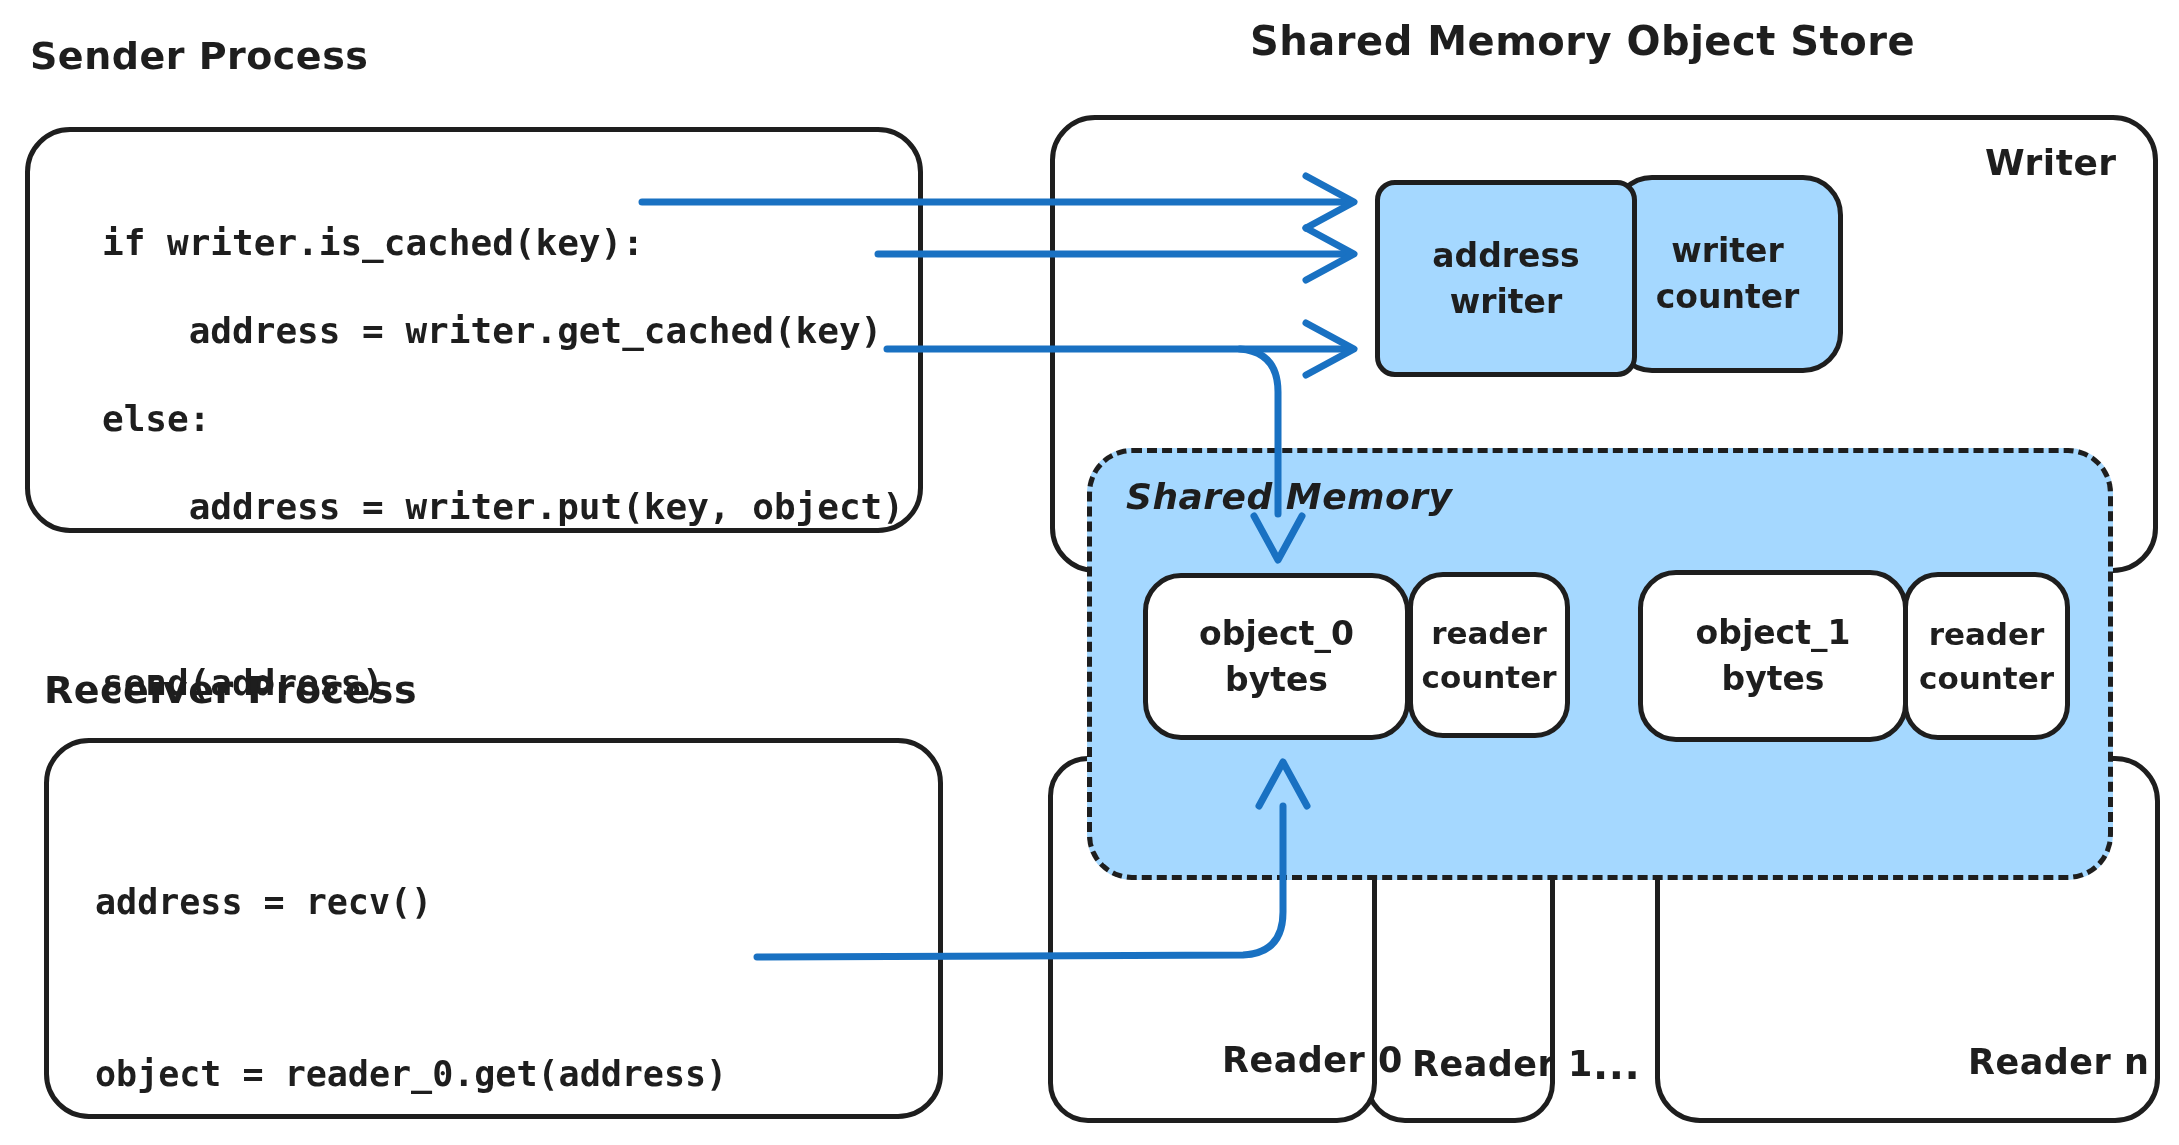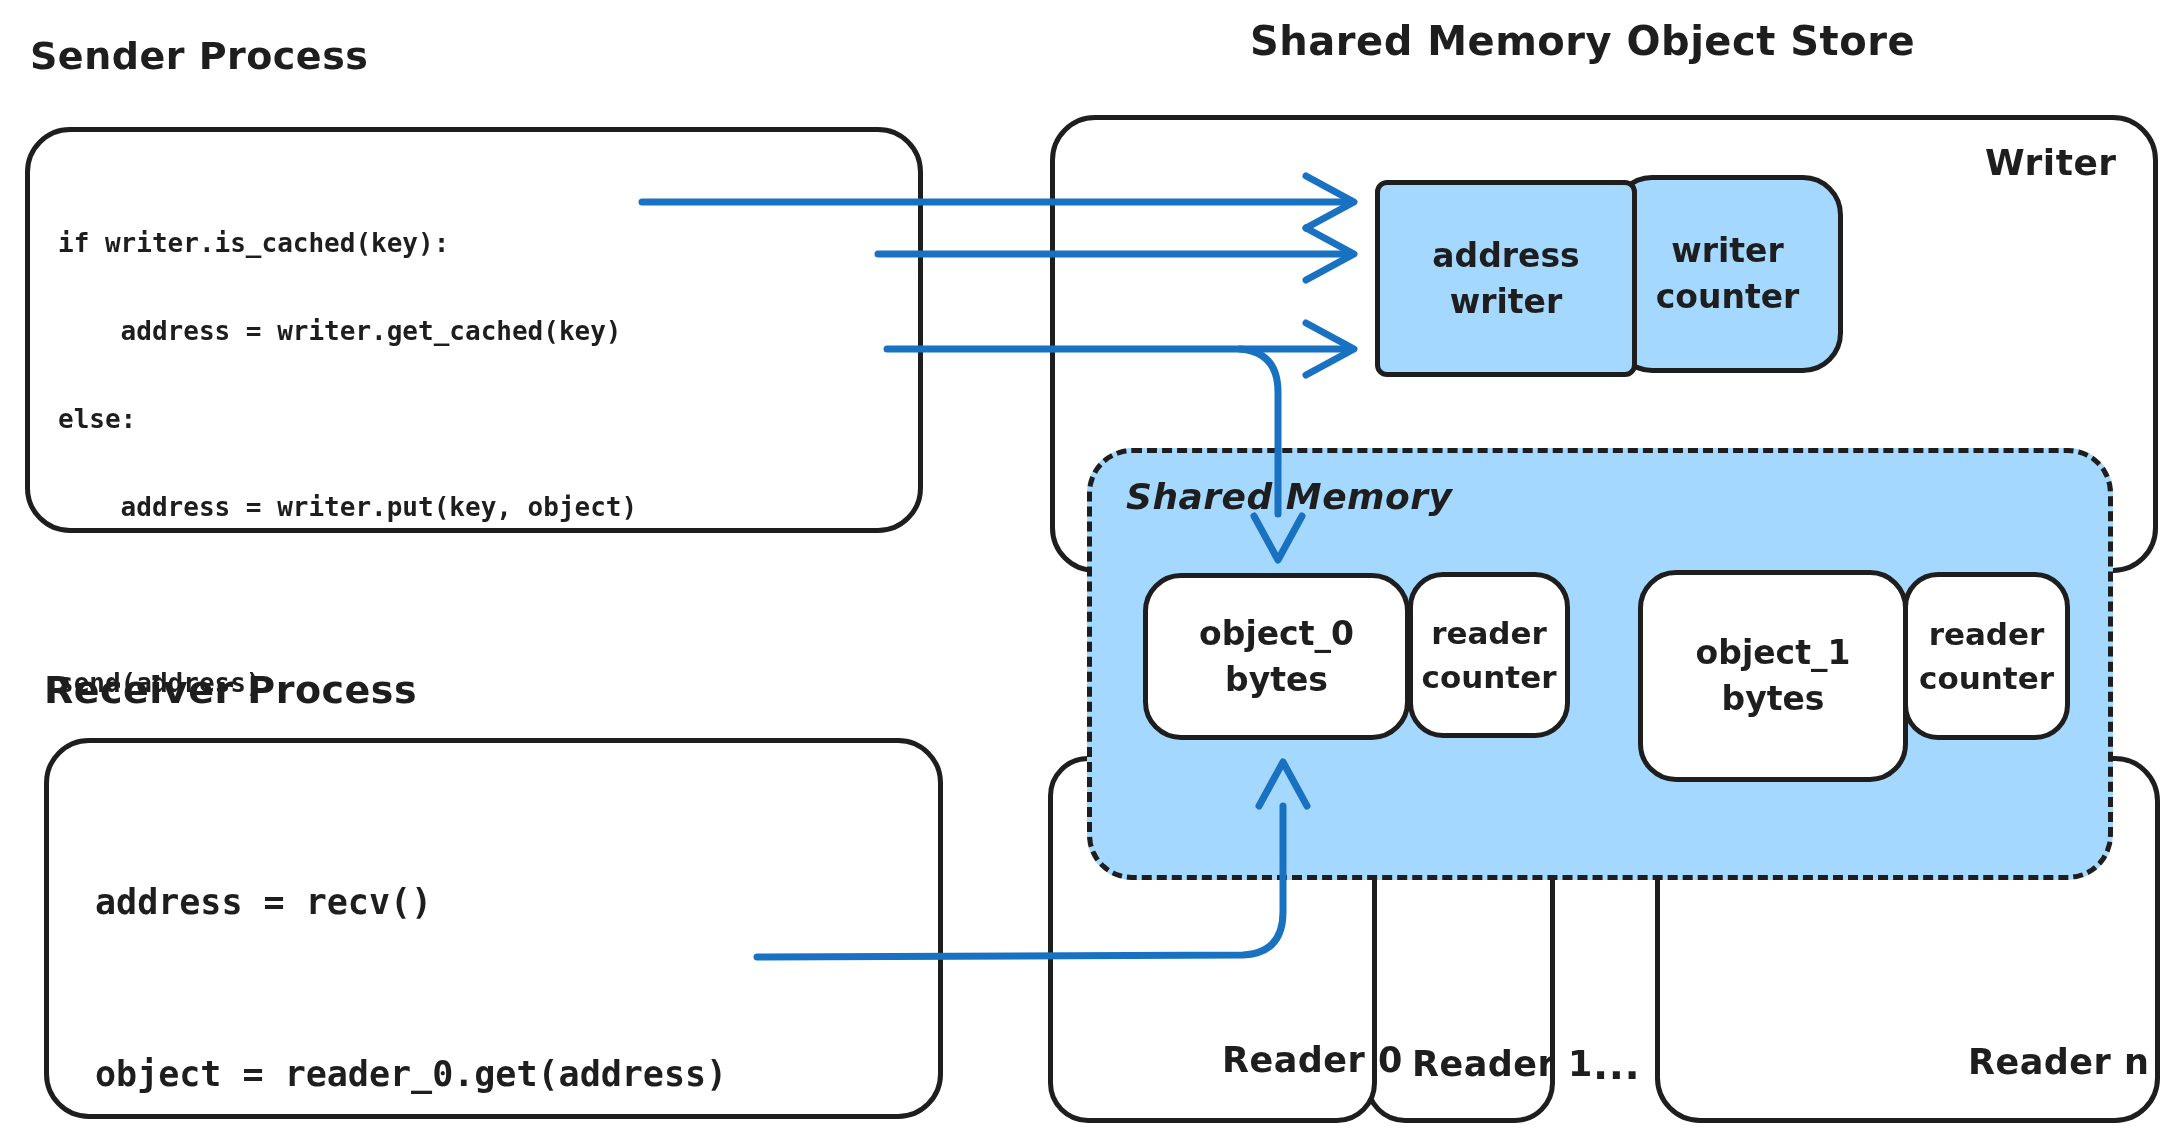--- a/index.html
+++ b/index.html
@@ -15,21 +15,21 @@
   .dashedbox{border:5px dashed #1e1e1e;background:#a5d8ff;}
   .lbl{
     position:absolute;font-weight:600;letter-spacing:0.5px;
     white-space:nowrap;z-index:7;
   }
   .code{
     position:absolute;font-family:"DejaVu Sans Mono",monospace;
     font-weight:bold;color:#1e1e1e;white-space:pre;z-index:2;
   }
   .code .cl{white-space:pre;}
-  .sender-code .cl{height:50px;line-height:50px;font-size:26px;}
+  .sender-code .cl{height:50px;line-height:50px;font-size:36px;margin-left:44px;}
   .receiver-code .cl{height:48px;line-height:48px;font-size:35px;}
   .inner{
     display:flex;flex-direction:column;align-items:center;justify-content:center;
     text-align:center;font-size:33px;font-weight:600;line-height:46px;
   }
   .arrow-layer{position:absolute;left:0;top:0;z-index:6;pointer-events:none;}
   .arrow-layer path{fill:none;stroke:#1971c2;stroke-width:7;stroke-linecap:round;stroke-linejoin:round;}
 </style>
 </head>
 <body>
@@ -64,38 +64,38 @@
   <div class="box" style="left:1048px;top:756px;width:329px;height:367px;border-radius:40px;z-index:2;"></div>
   <div class="box" style="left:1655px;top:756px;width:505px;height:367px;z-index:1;"></div>
 
   <div class="box dashedbox" style="left:1087px;top:448px;width:1026px;height:432px;z-index:3;"></div>
   <div class="lbl" style="left:1126px;top:476px;font-size:36px;font-style:italic;">Shared Memory</div>
 
   <div class="box blue inner" style="left:1612px;top:175px;width:231px;height:198px;border-radius:40px;z-index:4;">
     <span>writer</span>
     <span>counter</span>
   </div>
-  <div class="box blue inner" style="left:1375px;top:180px;width:262px;height:197px;border-radius:12px;z-index:5;">
+  <div class="box blue inner" style="left:1375px;top:180px;width:262px;height:197px;border-radius:20px;z-index:5;">
     <span>address</span>
     <span>writer</span>
   </div>
 
   <div class="box inner" style="left:1408px;top:572px;width:162px;height:166px;border-radius:35px;font-size:31px;line-height:44px;z-index:4;">
     <span>reader</span>
     <span>counter</span>
   </div>
   <div class="box inner" style="left:1143px;top:573px;width:267px;height:167px;border-radius:38px;z-index:5;">
     <span>object_0</span>
     <span>bytes</span>
   </div>
   <div class="box inner" style="left:1903px;top:572px;width:167px;height:168px;border-radius:35px;font-size:31px;line-height:44px;z-index:4;">
     <span>reader</span>
     <span>counter</span>
   </div>
-  <div class="box inner" style="left:1638px;top:570px;width:270px;height:212px;border-radius:38px;z-index:5;">
+  <div class="box inner" style="left:1638px;top:570px;width:270px;height:172px;border-radius:38px;z-index:5;">
     <span>object_1</span>
     <span>bytes</span>
   </div>
 
   <div class="lbl" style="left:1222px;top:1040px;font-size:35px;">Reader 0</div>
   <div class="lbl" style="left:1412px;top:1044px;font-size:35px;">Reader 1</div>
   <div class="lbl" style="left:1593px;top:1042px;font-size:40px;">...</div>
   <div class="lbl" style="left:1968px;top:1042px;font-size:35px;">Reader n</div>
 
   <svg class="arrow-layer" width="2179" height="1145" viewBox="0 0 2179 1145">

